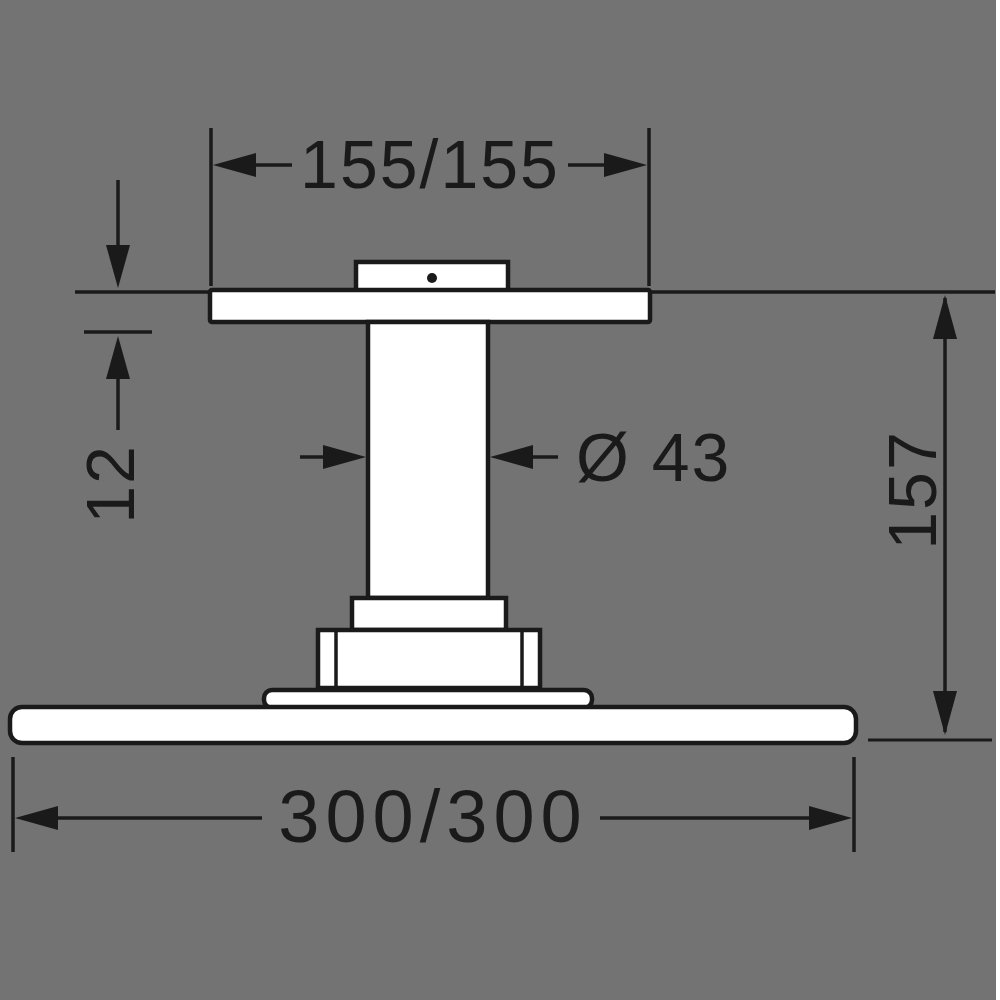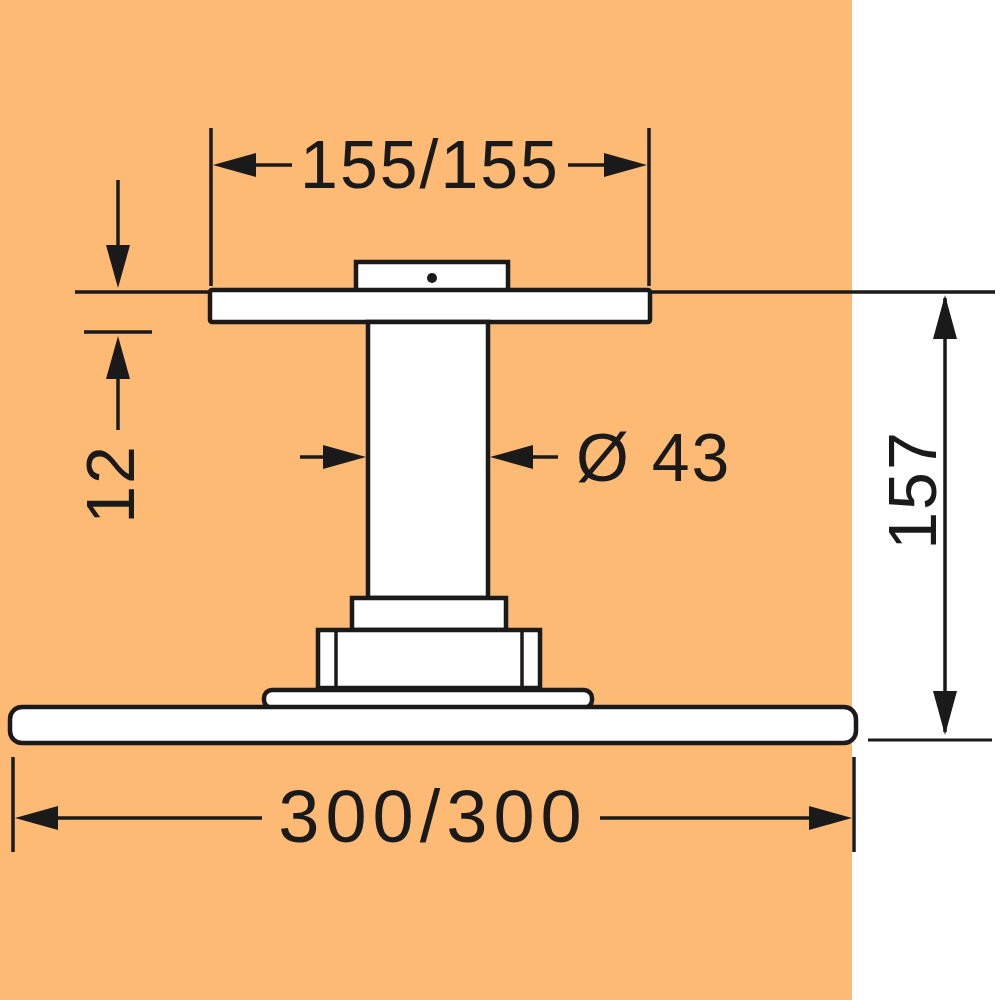--- a/index.html
+++ b/index.html
@@ -5,23 +5,23 @@
   html, body {
     margin: 0;
     padding: 0;
     background: #ffffff;
     width: 1000px;
     height: 1000px;
     overflow: hidden;
   }
   .stage {
     position: relative;
-    width: 852px;
+    width: 996px;
     height: 1000px;
-    background: #fdba74;
+    background: #737373;
   }
   svg { display: block; }
   .fixture {
     fill: #ffffff;
     stroke: #1a1a1a;
     stroke-width: 4.5;
     stroke-linejoin: miter;
   }
   .thinline {
     stroke: #1a1a1a;

